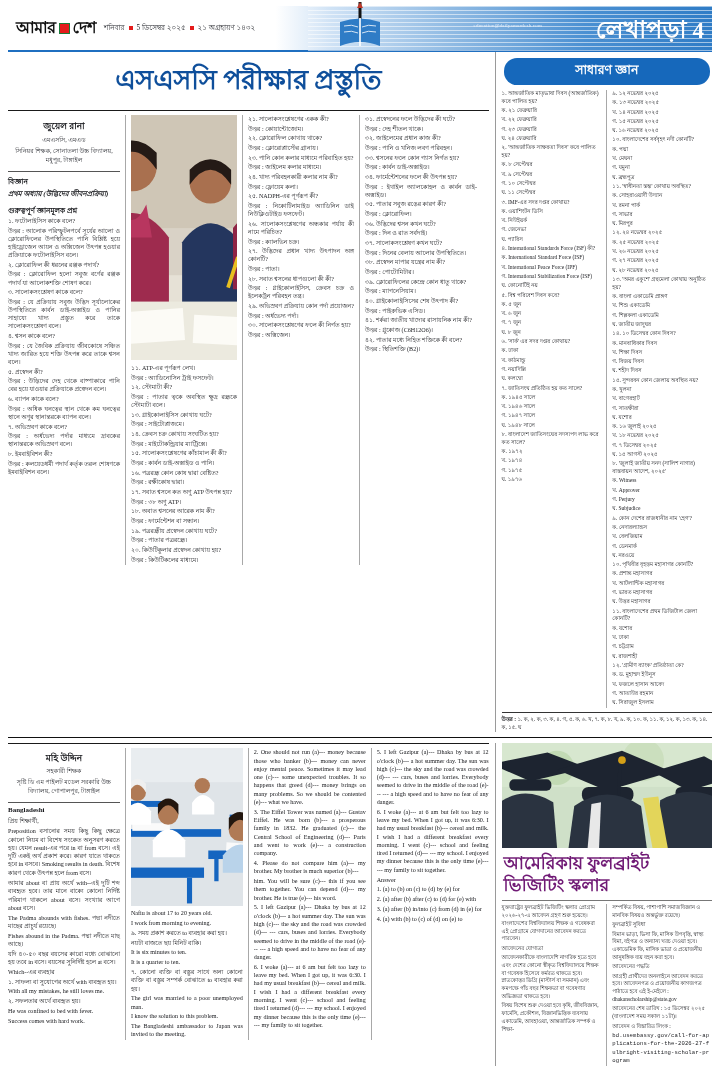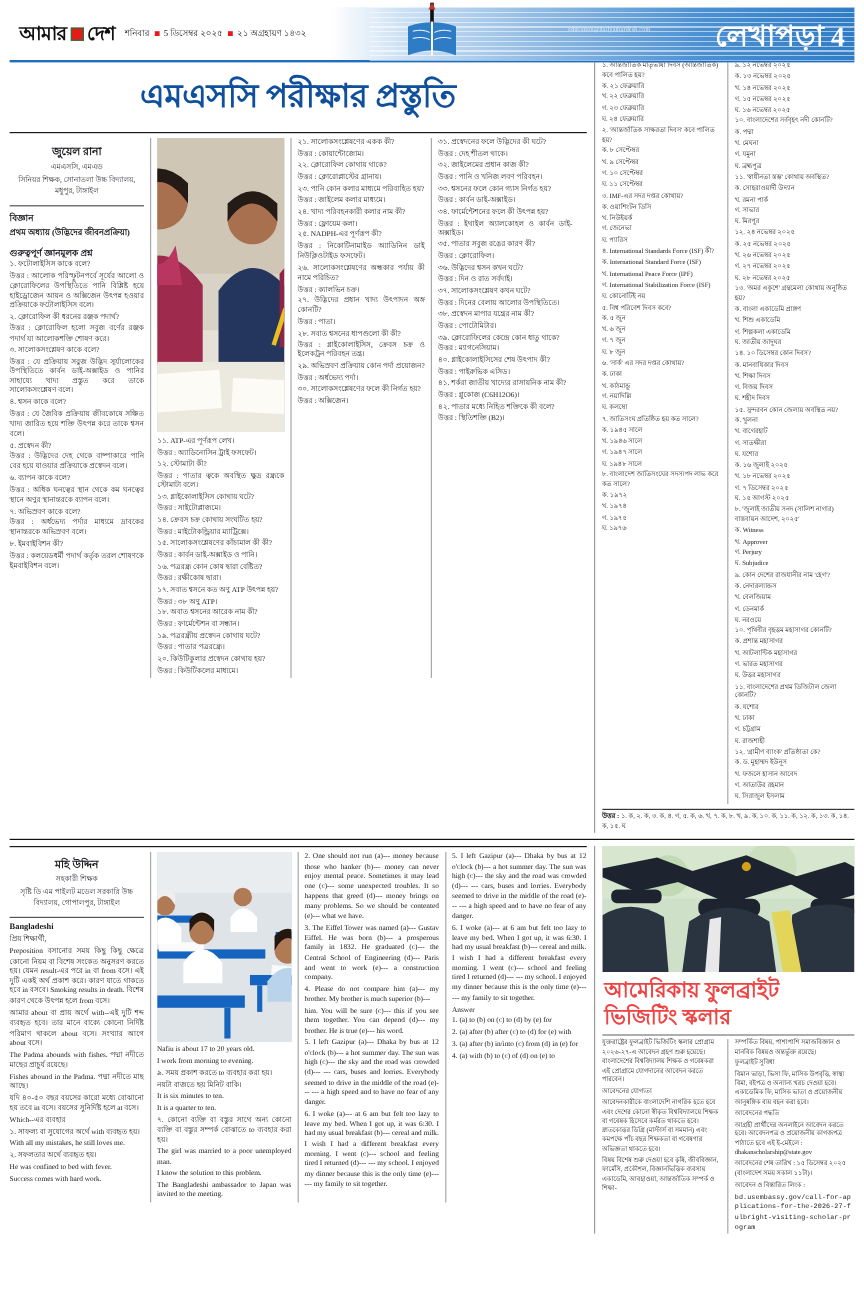--- a/index.html
+++ b/index.html
@@ -56,21 +56,21 @@
   
   .top-wrap { display:flex; gap:6px; }
   .top-left { width:482px; }
   .top-right { width:218px; }
 
   .byline-box { text-align:center; padding:4px 2px 3px; }
   .byline-name { font-size:9px; font-weight:700; }
   .byline-meta { font-size:6.2px; line-height:1.45; color:#2b2d33; margin-top:2px; }
 
   .sec-head { font-size:7.4px; font-weight:700; margin-top:4px; }
-  .sec-sub  { font-size:7px; font-weight:700; }
+  .sec-sub  { font-size:7px; font-weight:700;font-style:italic; }
   .qa { font-size:6.1px; line-height:1.34; text-align:justify; color:#1b1c20; }
 
   .photo { width:100%; background:#cfd6dd; position:relative; overflow:hidden; }
   .photo svg { display:block; width:100%; height:100%; }
 
   
   .gk-title {
     background:#1668bb; color:#fff; text-align:center; font-weight:700;
     font-size:12.5px; border-radius:13px; padding:3px 0 4px; margin:6px 2px 5px;
   }
@@ -83,21 +83,21 @@
   .eng-wrap { display:flex; gap:6px; }
   .eng-left { width:482px; }
   .eng-right { width:218px; }
   .eng-cols { display:flex; gap:5px; }
   .eng-col { flex:1; font-size:6.1px; line-height:1.36; text-align:justify; }
   .eng-col + .eng-col { padding-left:5px; border-left:.6px solid #a8a8a8; }
   .eng-h { font-weight:700; font-size:7px; margin:3px 0 2px; }
   .eng-p { margin-bottom:2px; }
 
   
-  .ad-title { font-size:17.5px; font-weight:700; line-height:1.22; color:#ef4444; padding:5px 2px 4px; }
+  .ad-title { font-size:17.5px; font-weight:700; line-height:1.22; color:#701a75; padding:5px 2px 4px; }
   .ad-body { display:flex; gap:5px; font-size:5.4px; line-height:1.45; color:#1b1c20; }
   .ad-body > div { flex:1; }
   .ad-body > div + div { padding-left:5px; border-left:.6px solid #a8a8a8; }
   .url { font-family:"Liberation Mono","DejaVu Sans Mono",monospace; font-size:5.6px; line-height:1.5; letter-spacing:.1px; word-break:break-all; }
 
   .divider-heavy { border-top:1.6px solid #111; margin:5px 0; }
   .divider-light { border-top:.7px solid #555; margin:3px 0; }
 </style>
 </head>
 <body>
@@ -136,21 +136,21 @@
 
     <div class="mast-section">
       <span class="mast-section-name">লেখাপড়া</span>
       <span class="mast-page-no">4</span>
     </div>
   </div>
 
   <div class="top-wrap">
 
     <div class="top-left">
-      <div class="headline-main">এমএসসি পরীক্ষার প্রস্তুতি</div>
+      <div class="headline-main">এসএসসি পরীক্ষার প্রস্তুতি</div>
       <div class="rule"></div>
 
       <div style="display:flex; gap:5px; margin-top:4px;">
 
         <div style="width:112px;">
           <div class="byline-box">
             <div class="byline-name">জুয়েল রানা</div>
             <div class="byline-meta">এমএসসি, এমএড</div>
             <div class="byline-meta">সিনিয়র শিক্ষক, সোনাতলা উচ্চ বিদ্যালয়, মধুপুর, টাঙ্গাইল</div>
           </div>
@@ -274,20 +274,21 @@
               <p style="margin-bottom: 1.5px;">৪১. শর্করা জাতীয় খাদ্যের রাসায়নিক নাম কী?</p>
               <p style="margin-bottom: 1.5px;">উত্তর : গ্লুকোজ (C6H12O6)।</p>
               <p style="margin-bottom: 1.5px;">৪২. পাতার মধ্যে নিহিত শক্তিকে কী বলে?</p>
               <p style="margin-bottom: 1.5px;">উত্তর : স্থিতিশক্তি (B2)।</p>
             </div>
         </div>
       </div>
     </div>
 
     <div class="top-right vline" style="padding-left:6px;">
+      <div class="gk-title">সাধারণ জ্ঞান</div>
       <div class="gk-cols">
         <div class="gk-col" id="gk-col1">
             <p style="margin-bottom: 1.5px;">১. আন্তর্জাতিক মাতৃভাষা দিবস (আন্তর্জাতিক) কবে পালিত হয়?</p>
             <p style="margin-bottom: 1.5px;">ক. ২১ ফেব্রুয়ারি</p>
             <p style="margin-bottom: 1.5px;">খ. ২২ ফেব্রুয়ারি</p>
             <p style="margin-bottom: 1.5px;">গ. ২৩ ফেব্রুয়ারি</p>
             <p style="margin-bottom: 1.5px;">ঘ. ২৪ ফেব্রুয়ারি</p>
             <p style="margin-bottom: 1.5px;">২. 'আন্তর্জাতিক সাক্ষরতা দিবস' কবে পালিত হয়?</p>
             <p style="margin-bottom: 1.5px;">ক. ৮ সেপ্টেম্বর</p>
             <p style="margin-bottom: 1.5px;">খ. ৯ সেপ্টেম্বর</p>

